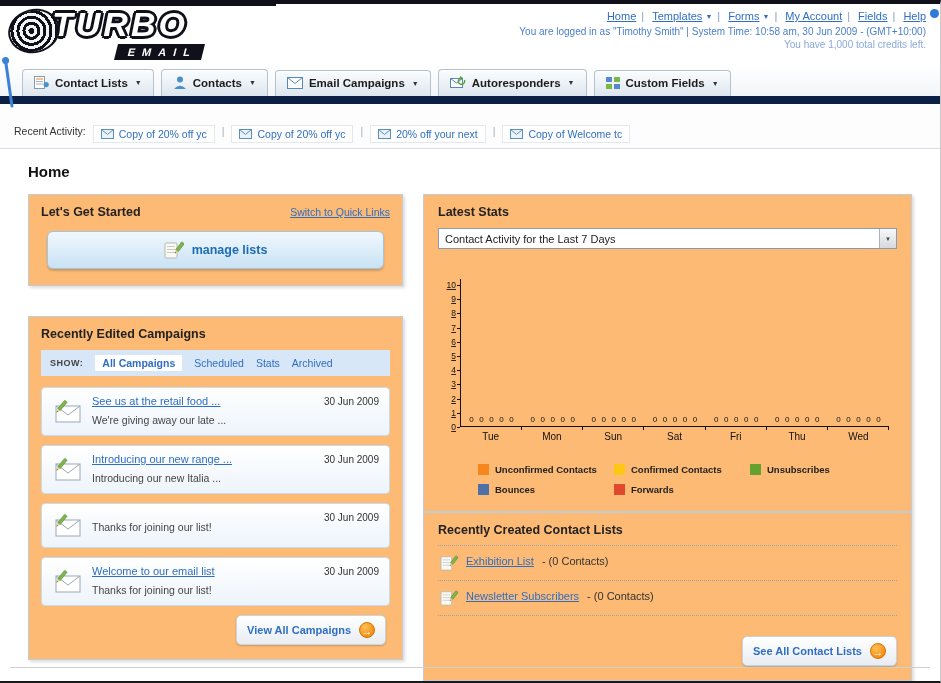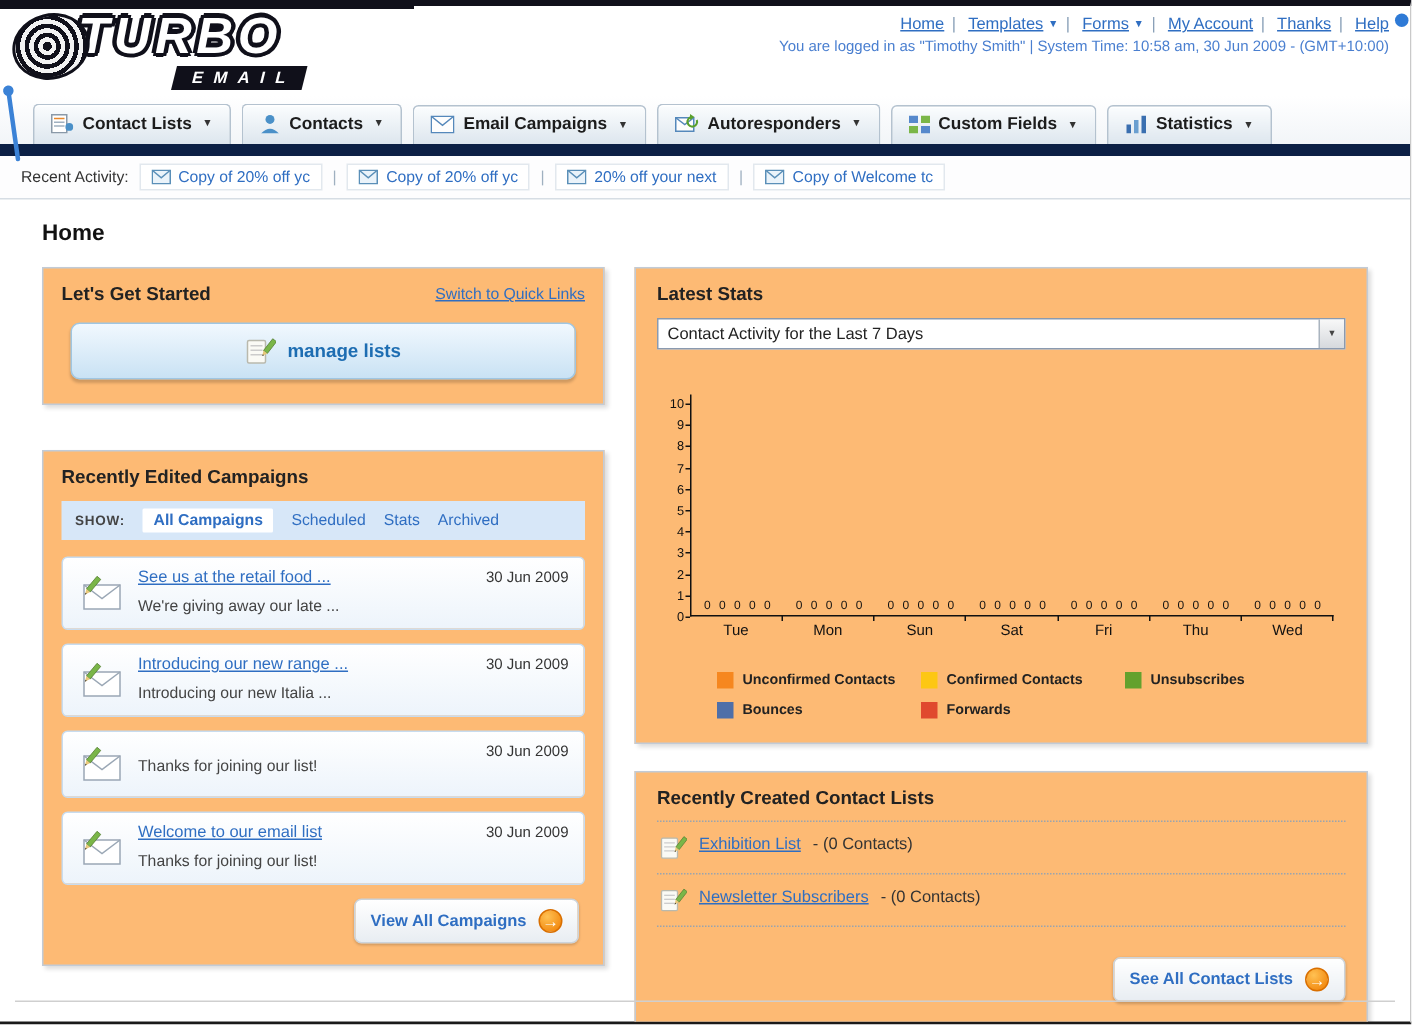--- a/index.html
+++ b/index.html
@@ -38,21 +38,21 @@
 
   
   .tabs-bar { display:flex; gap:7px; align-items:flex-end; padding:5px 8px 0 22px; background:linear-gradient(#ffffff,#f2f5f8); }
   .tab { display:flex; align-items:center; gap:6px; padding:6px 11px 7px; cursor:pointer;
          background:linear-gradient(#fbfdfe,#dde6ee); border:1px solid #b4c2cf; border-bottom:none;
          border-radius:4px 4px 0 0; font-size:11.5px; font-weight:bold; color:#1c1c1c; box-shadow:inset 0 1px 0 #fff; }
   .tab .tab-caret { font-size:7px; color:#333; margin-left:1px; }
   .navy-bar { height:8px; background:#0c2045; }
 
   
-  .recent-activity { display:flex; align-items:center; gap:7px; padding:5px 10px 5px 14px;
+  .recent-activity { display:flex; gap:7px; padding:21px 10px 5px 14px;
                      border-bottom:1px solid #d6dde4; background:#fdfdfe; font-size:10.5px; color:#333; }
   .ra-item { display:flex; align-items:center; gap:5px; border:1px solid #e2e8ee; background:#fff;
              padding:2px 7px; cursor:pointer; }
   .ra-item .ra-text { color:#2f6ec2; white-space:nowrap; }
   .ra-sep { color:#9fb0c0; }
 
   
   .content { padding:10px 28px 0 28px; }
   .page-title { font-size:15px; font-weight:bold; color:#111; margin:4px 0 14px; }
   .columns { display:flex; gap:20px; align-items:flex-start; }
@@ -86,29 +86,29 @@
   .camp-date { position:absolute; top:8px; right:10px; font-size:10px; color:#333; }
   .view-all-row { display:flex; justify-content:flex-end; margin-top:8px; padding-right:4px; }
   .pill-btn { display:inline-flex; align-items:center; gap:8px; border:1px solid #ccd3da; border-radius:5px;
               background:linear-gradient(#ffffff,#e8edf2); padding:6px 10px; font-size:11px; font-weight:bold;
               color:#2f6ec2; box-shadow:0 1px 2px rgba(0,0,0,0.2); cursor:pointer; }
   .arrow-circle { width:16px; height:16px; border-radius:50%; color:#fff; font-size:11px; line-height:16px;
                   text-align:center; background:radial-gradient(circle at 35% 30%, #ffc153, #ef7c00);
                   border:1px solid #d96f00; font-weight:bold; }
 
   
-  .stats-panel { padding:10px 14px 16px; margin-bottom:18px; }
+  .stats-panel { padding:10px 14px 16px; }
   .stats-title { font-size:12.5px; font-weight:bold; color:#222; margin-bottom:9px; }
   .select-box { display:flex; align-items:center; justify-content:space-between; border:1px solid #8a9ab0;
                 height:21px; background:#fff; font-size:11px; color:#222; cursor:pointer; }
   .select-value { padding-left:6px; }
   .select-arrow { width:17px; height:100%; border-left:1px solid #aab4bf; background:linear-gradient(#f8f8f8,#d6d9dd);
                   display:flex; align-items:center; justify-content:center; font-size:6px; color:#444; }
   .chart { margin-top:30px; }
-  .chart-inner { display:flex; padding-right:8px; }
+  .chart-inner { display:flex; padding-right:8px;text-decoration:underline; }
   .y-axis { width:22px; height:148px; display:flex; flex-direction:column; justify-content:space-between;
             align-items:flex-end; font-size:8.5px; color:#111; }
   .y-tick { line-height:6px; transform:translateY(3px); }
   .y-tick::after { content:""; display:inline-block; width:3px; height:1px; background:#111; margin-left:1px; vertical-align:2px; }
   .plot { flex:1; height:148px; border-left:1px solid #111; border-bottom:1px solid #111; display:flex; }
   .bar-group { flex:1; position:relative; display:flex; align-items:flex-end; justify-content:center; gap:4px; }
   .bar-group::after { content:""; position:absolute; right:0; bottom:-4px; width:1px; height:4px; background:#111; }
   .bar { position:relative; width:6px; }
   .bar-label { position:absolute; bottom:calc(100% + 2px); left:50%; transform:translateX(-50%);
                font-size:8px; color:#111; }
@@ -145,24 +145,25 @@
     </div>
     <div class="pin-artifact"></div>
     <div class="dot-artifact"></div>
 
     <div class="header-right">
       <div class="top-links">
         <span class="top-link-wrap"><span class="top-link">Home</span></span>
         <span class="top-link-wrap"><span class="top-link">Templates</span> <span class="mini-caret">▼</span></span>
         <span class="top-link-wrap"><span class="top-link">Forms</span> <span class="mini-caret">▼</span></span>
         <span class="top-link-wrap"><span class="top-link">My Account</span></span>
-        <span class="top-link-wrap"><span class="top-link">Thanks</span></span>
+        <span class="top-link-wrap"><span class="top-link">Fields</span></span>
         <span class="top-link-wrap"><span class="top-link">Help</span></span>
       </div>
       <div class="login-line">You are logged in as "Timothy Smith" | System Time: 10:58 am, 30 Jun 2009 - (GMT+10:00)</div>
+      <div class="credits-line">You have 1,000 total credits left.</div>
     </div>
   </div>
 
   <div class="tabs-bar">
     <div class="tab">
       <svg width="15" height="13" viewBox="0 0 15 13">
           <rect x="0.5" y="0.5" width="10" height="12" fill="#fff" stroke="#8a99a8"></rect>
           <line x1="2" y1="3" x2="9" y2="3" stroke="#e8872a"></line>
           <line x1="2" y1="5.5" x2="9" y2="5.5" stroke="#9fb0c0"></line>
           <line x1="2" y1="8" x2="9" y2="8" stroke="#9fb0c0"></line>
@@ -198,29 +199,20 @@
       <span class="tab-caret">▼</span>
     </div>
     <div class="tab">
       <svg width="14" height="12" viewBox="0 0 14 12">
           <rect x="0" y="0" width="6" height="5" fill="#5588cc"></rect>
           <rect x="8" y="0" width="6" height="5" fill="#7ab648"></rect>
           <rect x="0" y="7" width="6" height="5" fill="#7ab648"></rect>
           <rect x="8" y="7" width="6" height="5" fill="#5588cc"></rect>
         </svg>
       <span>Custom Fields</span>
-      <span class="tab-caret">▼</span>
-    </div>
-    <div class="tab">
-      <svg width="15" height="12" viewBox="0 0 15 12">
-          <rect x="1" y="6" width="3" height="6" fill="#3a6fb0"></rect>
-          <rect x="6" y="3" width="3" height="9" fill="#6a9fd0"></rect>
-          <rect x="11" y="0" width="3" height="12" fill="#3a6fb0"></rect>
-        </svg>
-      <span>Statistics</span>
       <span class="tab-caret">▼</span>
     </div>
   </div>
   <div class="navy-bar"></div>
 
   <div class="recent-activity">
     <span>Recent Activity:</span>
     <span class="ra-item">
       <svg width="13" height="10" viewBox="0 0 13 10">
           <rect x="0.5" y="0.5" width="12" height="9" fill="#eaf3fa" stroke="#5a8fb8"></rect>

